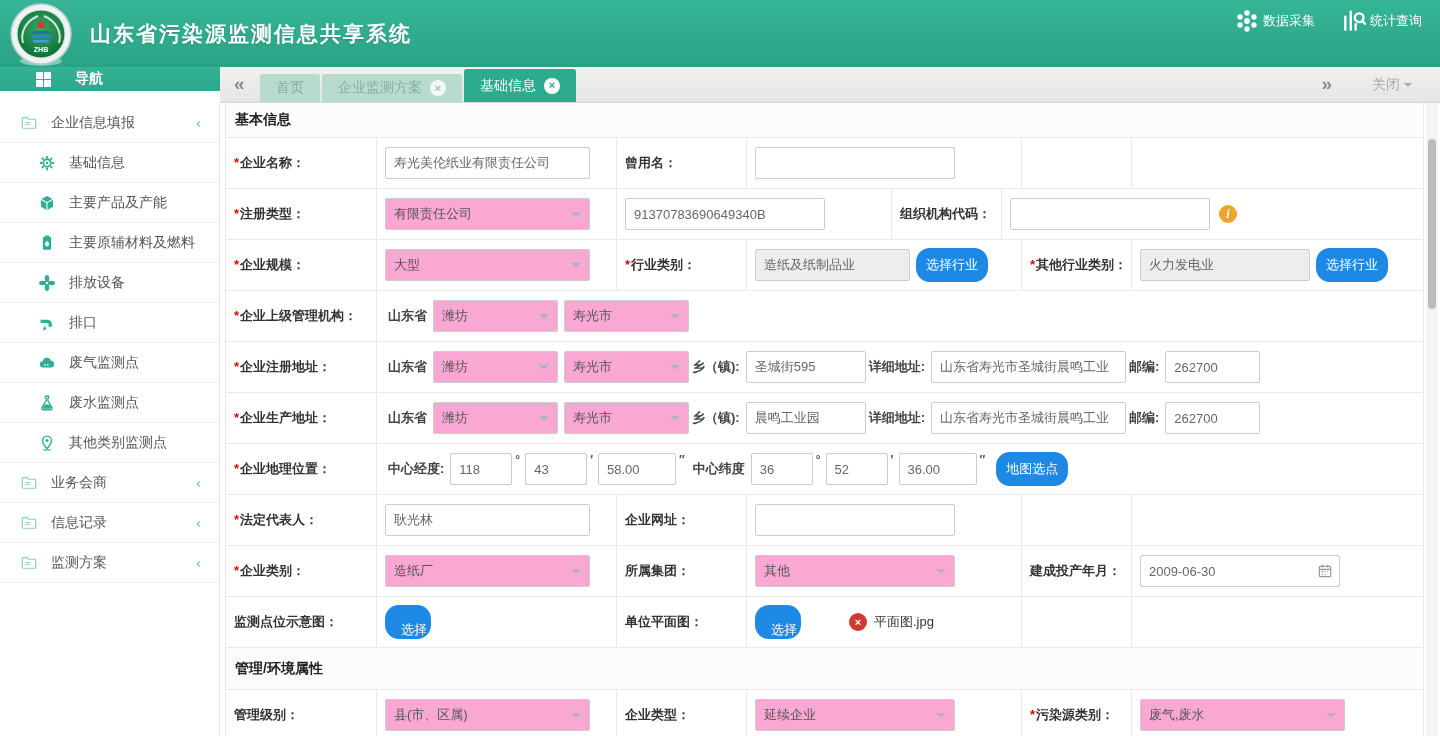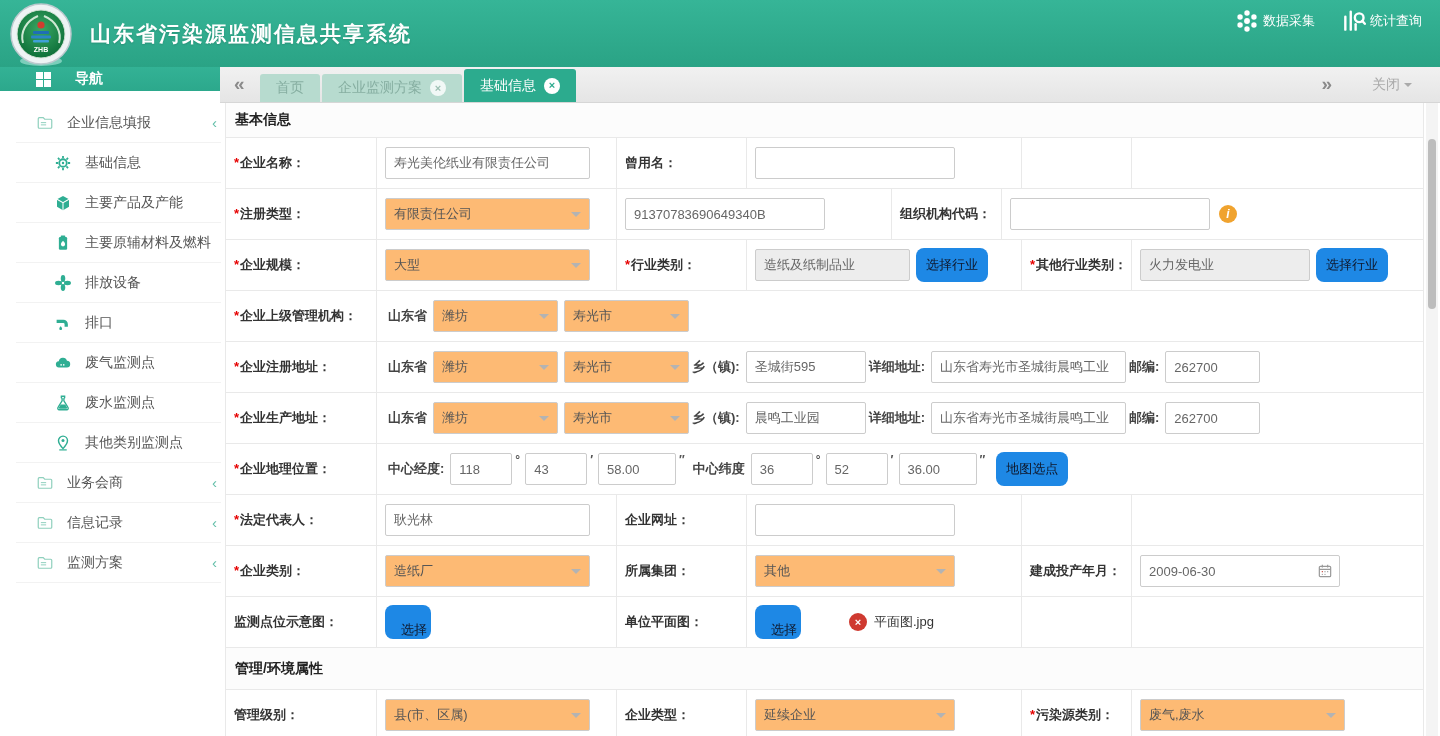--- a/index.html
+++ b/index.html
@@ -33,21 +33,21 @@
   .tab { height:28px; background:#b7dbcf; color:#86aea1; font-size:14px; border-radius:3px 3px 0 0;
     display:flex; align-items:center; justify-content:center; gap:8px; padding:12px 16px; cursor:pointer; white-space:nowrap; }
   .tab.active { height:33px; background:#2cab8e; color:#fff; }
   .tab-close { width:16px; height:16px; border-radius:50%; background:rgba(255,255,255,.8);
     color:#9cbfb2; font-size:11px; font-weight:bold; display:flex; align-items:center; justify-content:center; line-height:1; }
   .tab.active .tab-close { background:#fff; color:#2cab8e; }
   .close-menu { position:absolute; right:28px; top:9px; color:#aaa; font-size:14px; cursor:pointer; }
   .close-menu i { display:inline-block; margin-left:4px; border:4px solid transparent; border-top-color:#aaa; transform:translateY(2px); }
 
   
-  .sidebar { position:absolute; left:16px; top:103px; width:220px; bottom:0; background:#fff;
+  .sidebar { position:absolute; left:0; top:103px; width:220px; bottom:0; background:#fff;
     border-right:1px solid #e4e4e4; }
   .side-row { height:40px; display:flex; align-items:center; border-bottom:1px solid #f2f2f2;
     cursor:pointer; position:relative; }
   .side-row svg { width:18px; height:18px; flex:0 0 18px; }
   .side-group { padding-left:20px; gap:13px; }
   .side-item { padding-left:38px; gap:13px; }
   .side-row .lbl { font-size:14px; color:#555; white-space:nowrap; }
   .side-chev { position:absolute; right:18px; color:#63bfa9; font-size:15px; }
 
   
@@ -64,26 +64,26 @@
   .c2 { width:240px; } .c3 { width:130px; } .c4 { width:275px; } .c5 { width:110px; }
   .c6 { flex:1; } .cspan { flex:1; }
   .flabel { font-size:13px; font-weight:bold; color:#333; white-space:nowrap; }
   .star { color:#e60000; font-style:normal; font-weight:bold; margin-right:1px; }
   .inl { font-size:13px; font-weight:bold; color:#444; margin:0 6px 0 3px; white-space:nowrap; }
   .ipt { height:32px; border:1px solid #ccc; border-radius:2px; font-size:13px; color:#666;
     padding:0 8px; background:#fff; font-family:inherit; }
   .ipt.ro { background:#ededed; }
   .w205{width:205px} .w200{width:200px} .w195{width:195px} .w170{width:170px} .w155{width:155px}
   .w125{width:125px} .w120{width:120px} .w95{width:95px} .w78{width:78px} .w62{width:62px}
-  .sel { position:relative; height:32px; border:1px solid #ccc; border-radius:2px; background:#fdba74;
+  .sel { position:relative; height:32px; border:1px solid #ccc; border-radius:2px; background:#f9a8d4;
     display:flex; align-items:center; padding:0 22px 0 8px; font-size:13px; color:#555; cursor:pointer; }
   .sel::after { content:""; position:absolute; right:8px; top:13px;
     border:5px solid transparent; border-top-color:#b3b3b3; }
   .sel span { white-space:nowrap; overflow:hidden; }
-  .bbtn { height:34px; background:#1e88e5; color:#0f172a; border:none; border-radius:8px;
+  .bbtn { height:34px; background:#1e88e5; color:#ffffff; border:none; border-radius:14px;
     font-size:13px; padding:0 10px; margin-left:6px; cursor:pointer; white-space:nowrap; font-family:inherit; }
   .bbtn.sm { width:46px; padding:16px; margin-left:0;font-family:Liberation Serif, serif; }
   .unit { font-size:12px; font-weight:bold; color:#555; margin:0 5px 0 3px; transform:translateY(-9px); }
   .info-ic { width:18px; height:18px; border-radius:50%; background:#f0a32f; color:#fff;
     font-size:12px; font-weight:bold; font-style:italic; display:flex; align-items:center;
     justify-content:center; margin-left:9px; cursor:pointer; }
   .del-ic { width:18px; height:18px; border-radius:50%; background:#cf3a30; color:#fff;
     font-size:11px; font-weight:bold; display:flex; align-items:center; justify-content:center;
     margin-left:48px; cursor:pointer; }
   .fname { font-size:13px; color:#333; margin-left:7px; }

